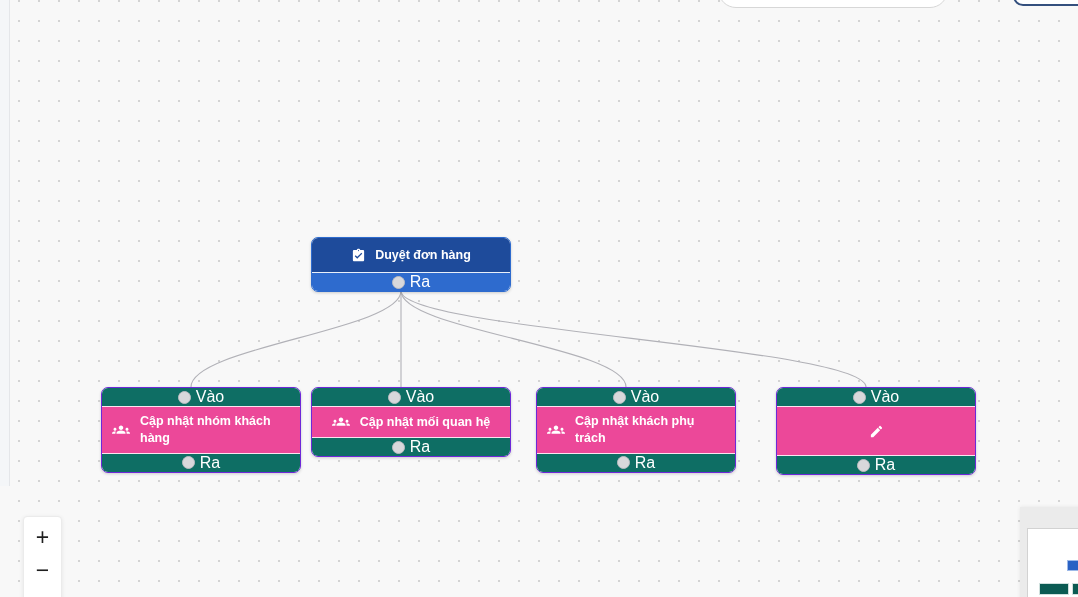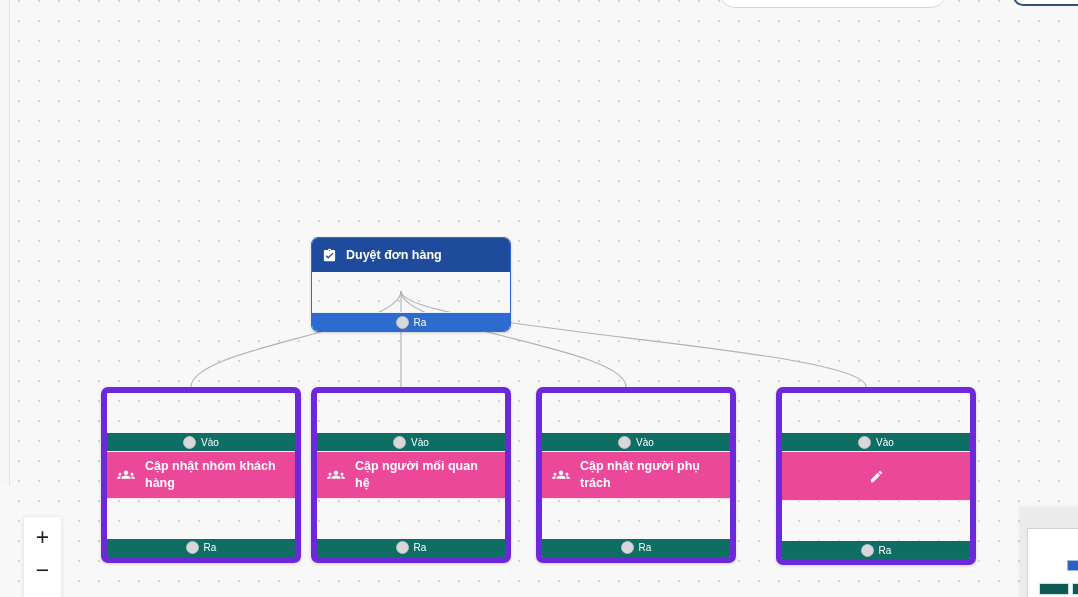--- a/index.html
+++ b/index.html
@@ -27,40 +27,40 @@
   svg.edges { position:absolute; left:0; top:0; pointer-events:none; }
   .edge { fill:none; stroke:#b1b1b7; stroke-width:1.1; }
 
   .node {
     position:absolute; width:200px; border-radius:7px; overflow:hidden;
     box-shadow:0 1px 3px rgba(0,0,0,.18); cursor:pointer;
   }
   .node-blue { left:311px; top:237px; border:1px solid #2e6bce; }
   .blue-header {
     height:34px; background:#1e4b9b; color:#fff;
-    display:flex; align-items:center; gap:9px;
+    display:flex; align-items:center; justify-content:center; gap:9px;
     padding:0 10px;
   }
   .blue-bar { height:19px; background:#2e6bce; border-top:1px solid rgba(255,255,255,.9); }
 
-  .node-teal { border:6px solid #6d28d9; }
+  .node-teal { border:1px solid #6d28d9; }
   .teal-bar { height:18px; background:#0e6e64; }
   .teal-body {
     background:#ec4899; color:#fff;
     border-top:1px solid rgba(255,255,255,.85);
     border-bottom:1px solid rgba(255,255,255,.85);
     display:flex; align-items:center; justify-content:center; gap:10px;
     padding:6px 10px; min-height:32px;
   }
   .ntitle { font-size:12.5px; font-weight:bold; color:#fff; line-height:1.35; }
   .nicon { display:flex; align-items:center; flex:0 0 auto; }
 
   .port-row {
     display:flex; align-items:center; justify-content:center; gap:5px;
-    color:#fff; font-size:10px;margin-top:40px;
+    color:#fff; font-size:16px;
   }
   .port-circle {
     width:13px; height:13px; border-radius:50%;
     background:#d8d8db; border:1px solid #bdbdc2; flex:0 0 auto;
   }
   .port-label { transform:translateY(-0.5px); }
 
   .zoom-panel {
     position:absolute; left:23px; top:516px; width:39px; height:110px;
     background:#fff; border:1px solid #ebebeb; border-radius:4px;
@@ -139,40 +139,40 @@
   <div class="teal-bar port-row">
     <span class="port-circle"></span>
     <span class="port-label">Vào</span>
   </div>
   <div class="teal-body">
     <span class="nicon">
       <svg width="18" height="18" viewBox="0 0 24 24" fill="#fff">
           <path d="M12 12.75c1.63 0 3.07.39 4.24.9.93.42 1.76 1.2 1.76 2.35V17H6v-1c0-1.15.83-1.93 1.76-2.35 1.17-.51 2.61-.9 4.24-.9zM4 13c1.1 0 2-.9 2-2s-.9-2-2-2-2 .9-2 2 .9 2 2 2zm1.13 1.1c-.37-.06-.74-.1-1.13-.1-.99 0-1.93.21-2.78.58C.48 14.9 0 15.62 0 16.43V17h4.5v-1.17c0-.6.21-1.17.63-1.73zM20 13c1.1 0 2-.9 2-2s-.9-2-2-2-2 .9-2 2 .9 2 2 2zm4 3.43c0-.81-.48-1.53-1.22-1.85-.85-.37-1.79-.58-2.78-.58-.39 0-.76.04-1.13.1.42.56.63 1.13.63 1.73V17H24v-.57zM12 6c1.66 0 3 1.34 3 3s-1.34 3-3 3-3-1.34-3-3 1.34-3 3-3z"></path>
         </svg>
     </span>
-    <span class="ntitle">Cập người mối quan hệ</span>
+    <span class="ntitle">Cập nhật mối quan hệ</span>
   </div>
   <div class="teal-bar port-row">
     <span class="port-circle"></span>
     <span class="port-label">Ra</span>
   </div>
 </div>
 
 <div class="node node-teal" style="left:536px; top:387px;">
   <div class="teal-bar port-row">
     <span class="port-circle"></span>
     <span class="port-label">Vào</span>
   </div>
   <div class="teal-body">
     <span class="nicon">
       <svg width="18" height="18" viewBox="0 0 24 24" fill="#fff">
           <path d="M12 12.75c1.63 0 3.07.39 4.24.9.93.42 1.76 1.2 1.76 2.35V17H6v-1c0-1.15.83-1.93 1.76-2.35 1.17-.51 2.61-.9 4.24-.9zM4 13c1.1 0 2-.9 2-2s-.9-2-2-2-2 .9-2 2 .9 2 2 2zm1.13 1.1c-.37-.06-.74-.1-1.13-.1-.99 0-1.93.21-2.78.58C.48 14.9 0 15.62 0 16.43V17h4.5v-1.17c0-.6.21-1.17.63-1.73zM20 13c1.1 0 2-.9 2-2s-.9-2-2-2-2 .9-2 2 .9 2 2 2zm4 3.43c0-.81-.48-1.53-1.22-1.85-.85-.37-1.79-.58-2.78-.58-.39 0-.76.04-1.13.1.42.56.63 1.13.63 1.73V17H24v-.57zM12 6c1.66 0 3 1.34 3 3s-1.34 3-3 3-3-1.34-3-3 1.34-3 3-3z"></path>
         </svg>
     </span>
-    <span class="ntitle">Cập nhật người phụ trách</span>
+    <span class="ntitle">Cập nhật khách phụ trách</span>
   </div>
   <div class="teal-bar port-row">
     <span class="port-circle"></span>
     <span class="port-label">Ra</span>
   </div>
 </div>
 
 <div class="node node-teal" style="left:776px; top:387px;">
   <div class="teal-bar port-row">
     <span class="port-circle"></span>

